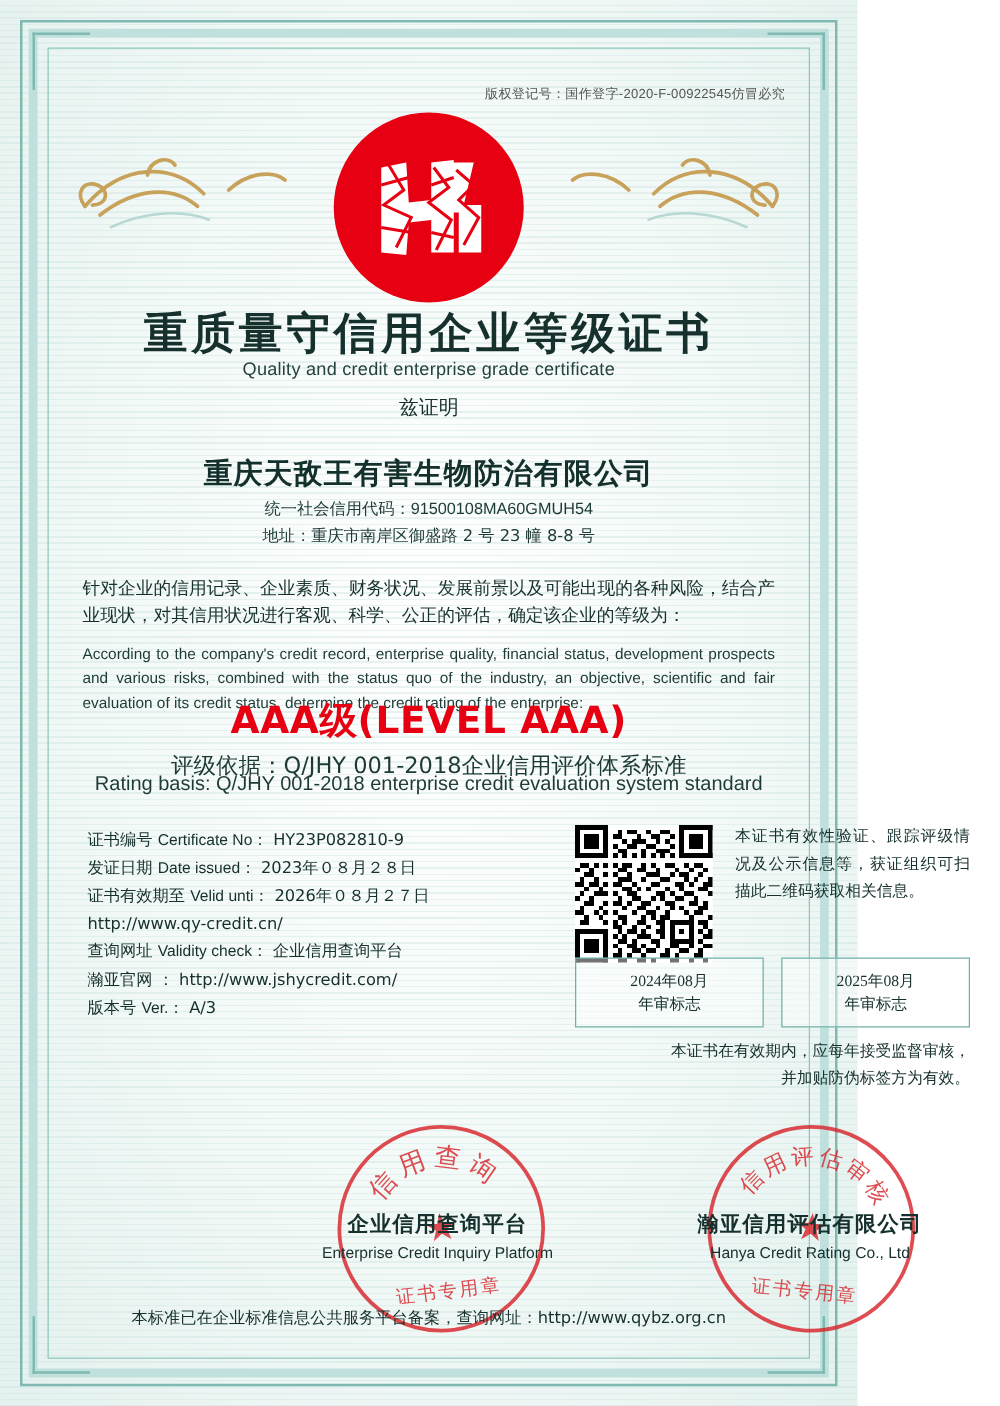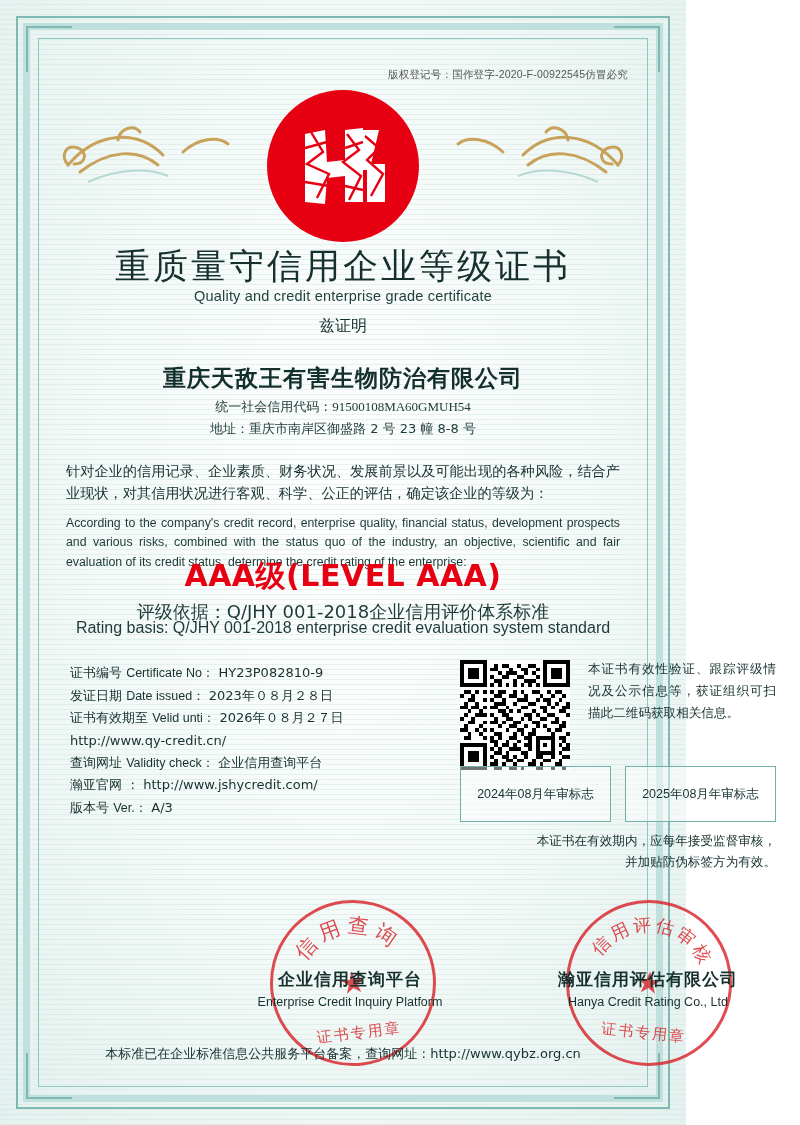--- a/index.html
+++ b/index.html
@@ -97,21 +97,21 @@
     position: absolute;
     inset: 0;
   }
 
   .title-zh {
     position: absolute;
     top: 195px;
     width: 100%;
     text-align: center;
     font-size: 35px;
-    font-weight: normal;
+    font-weight: bold;
     letter-spacing: 3px;
     color: #16302e;
     font-family: "DejaVu Sans", "Liberation Sans", sans-serif;
   }
   .title-en {
     position: absolute;
     top: 240px;
     width: 100%;
     text-align: center;
     font-size: 14.5px;
@@ -146,21 +146,21 @@
     color: #14302d;
     font-family: "DejaVu Sans", "Liberation Sans", sans-serif;
   }
   .credit-code {
     position: absolute;
     top: 350px;
     width: 100%;
     text-align: center;
     font-size: 13px;
     color: #1d3a37;
-    font-family: Liberation Serif, serif;
+    font-family: Liberation Sans, sans-serif;
   }
   .address {
     position: absolute;
     top: 372px;
     width: 100%;
     text-align: center;
     font-size: 13px;
     color: #1d3a37;
     font-family: "DejaVu Sans", "Liberation Sans", sans-serif;
   }
@@ -261,27 +261,28 @@
     left: 412px;
     width: 316px;
     display: flex;
     gap: 14px;
   }
   .seal-box {
     flex: 1;
     border: 1px solid #6fb0a9;
     height: 54px;
     display: flex;
+    flex-direction: column;
     align-items: center;
     justify-content: center;
     font-size: 12.5px;
     color: #16302e;
     line-height: 1.45;
     background: rgba(255,255,255,0.45);
-    font-family: Liberation Sans, sans-serif;
+    font-family: Liberation Serif, serif;
   }
   .annual-note {
     position: absolute;
     top: 782px;
     left: 460px;
     width: 268px;
     font-size: 12.6px;
     line-height: 1.7;
     color: #16302e;
     text-align: right;

